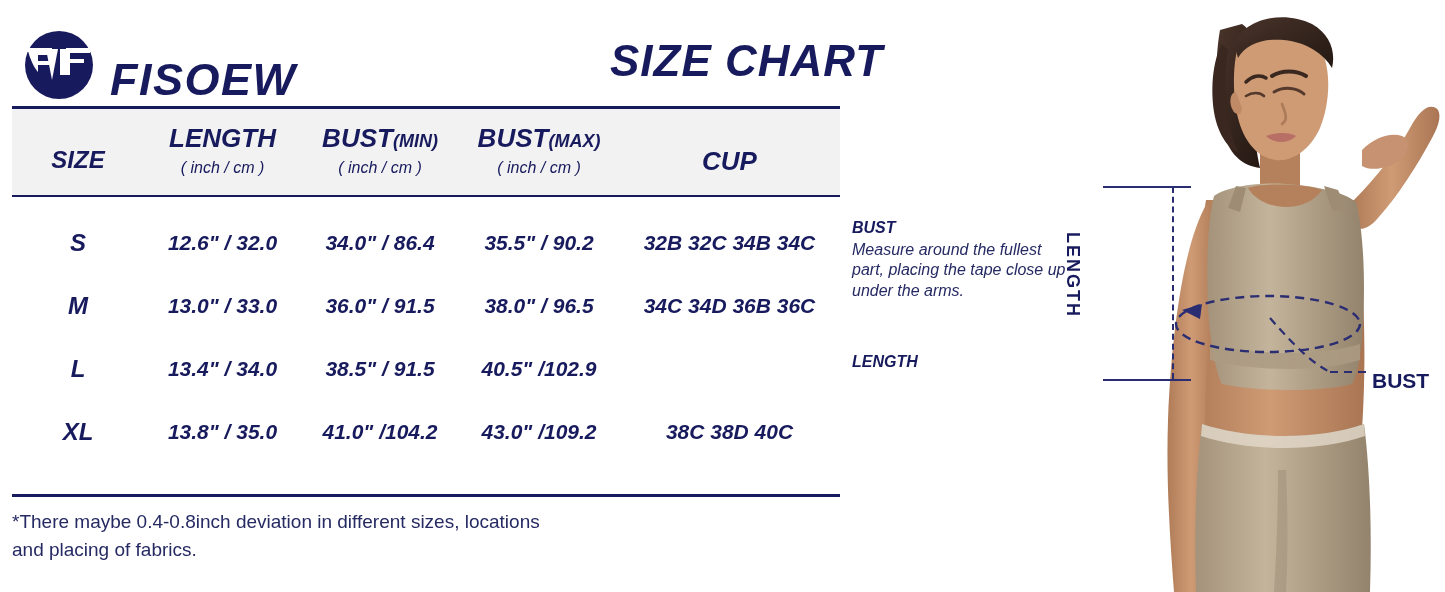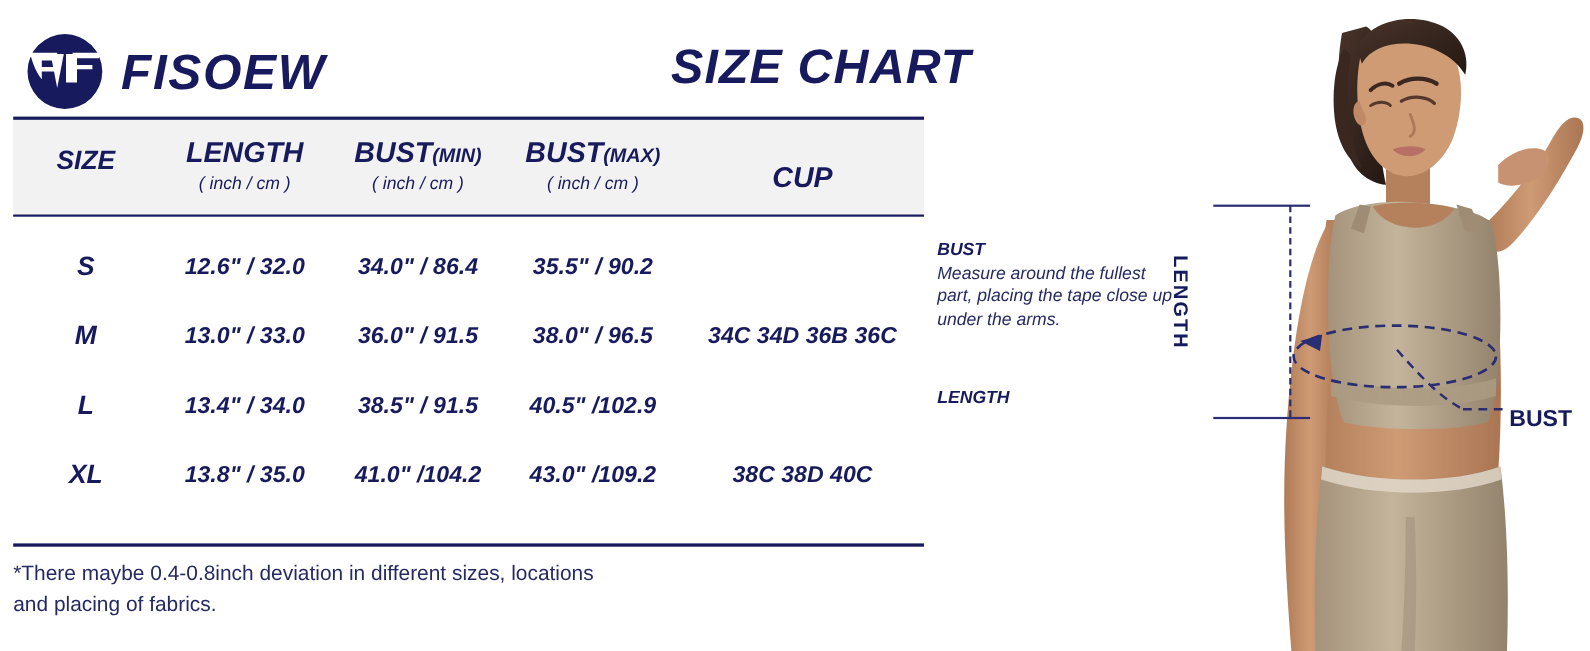--- a/index.html
+++ b/index.html
@@ -11,21 +11,21 @@
   }
   #page {
     position: relative;
     width: 1445px; height: 592px;
     background: #ffffff;
   }
 
   
   .logo-wrap {
     position: absolute; left: 22px; top: 28px;
-    display: flex; align-items: center; gap: 14px;
+    display: flex; align-items: flex-end; gap: 14px;
   }
   .logo-mark {
     width: 74px; height: 74px; flex: 0 0 74px;
     position: relative;
   }
   .logo-mark svg { display: block; width: 74px; height: 74px; }
   .brand-name {
     font-size: 45px; font-weight: bold; font-style: italic;
     letter-spacing: 1.5px; color: #171a5c; line-height: 1;
     white-space: nowrap;
@@ -62,21 +62,21 @@
     font-size: 26px; font-weight: bold; font-style: italic;
     color: #171a5c; line-height: 1.05; white-space: nowrap;
   }
   .h-main .paren { font-size: 18px; }
   .h-sub {
     font-size: 16px; font-style: italic; color: #171a5c;
     margin-top: 7px; white-space: nowrap;
   }
   .h-size {
     font-size: 24px; font-weight: bold; font-style: italic;
-    color: #171a5c; margin-top: 8px;
+    color: #171a5c; margin-top: 21px;
   }
   .h-cup {
     font-size: 26px; font-weight: bold; font-style: italic;
     color: #171a5c; margin-top: 21px;
   }
 
   .body-rows { padding-top: 14px; }
   .row {
     display: flex; align-items: center;
     height: 63px;
@@ -202,20 +202,21 @@
 
     <div class="rule thin"></div>
 
     <div class="body-rows">
 
       <div class="row">
         <div class="cell size-cell c-size">S</div>
         <div class="cell c-length">12.6" / 32.0</div>
         <div class="cell c-bmin">34.0" / 86.4</div>
         <div class="cell c-bmax">35.5" / 90.2</div>
+        <div class="cell cup-cell c-cup">32B 32C 34B 34C</div>
       </div>
 
       <div class="row">
         <div class="cell size-cell c-size">M</div>
         <div class="cell c-length">13.0" / 33.0</div>
         <div class="cell c-bmin">36.0" / 91.5</div>
         <div class="cell c-bmax">38.0" / 96.5</div>
         <div class="cell cup-cell c-cup">34C 34D 36B 36C</div>
       </div>
 

